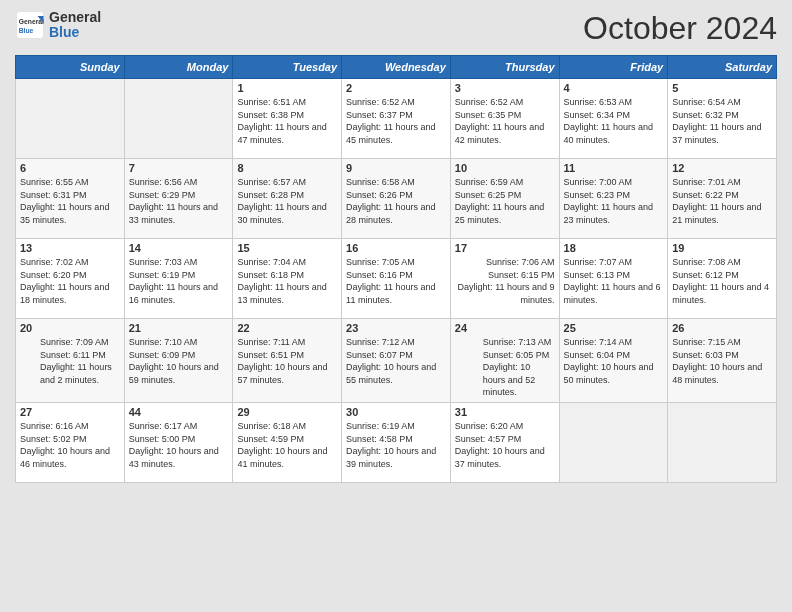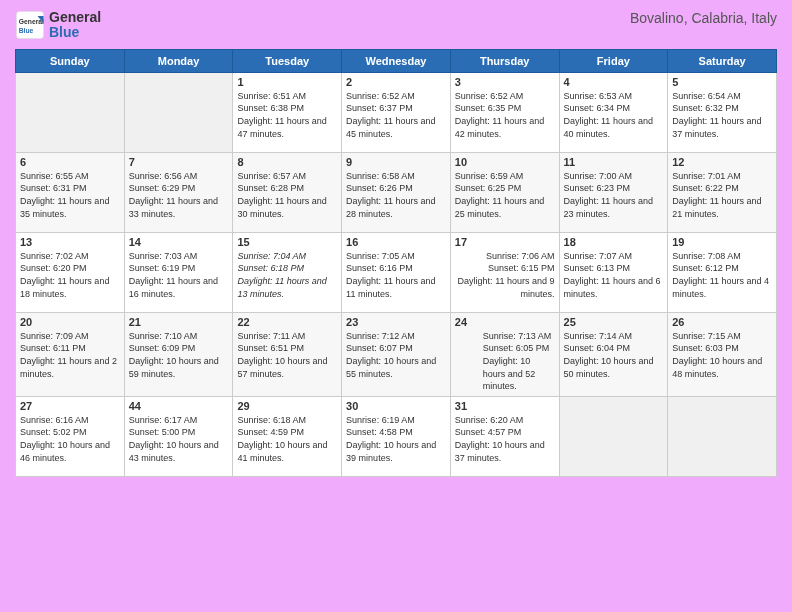--- a/index.html
+++ b/index.html
@@ -7,21 +7,21 @@
       font-family: Arial, sans-serif;
       background: #fff;
       width: 792px;
       height: 612px;
       overflow: hidden;
     }
     .container {
       width: 792px;
       height: 612px;
       padding: 10px 15px;
-      background: #f0abfc;
+      background: #e5e5e5;
     }
     .header {
       display: flex;
       justify-content: space-between;
       align-items: flex-start;
       margin-bottom: 8px;
     }
     .logo {
       display: flex;
       align-items: center;
@@ -62,22 +62,23 @@
       width: 100%;
       border-collapse: collapse;
       table-layout: fixed;
     }
     thead tr th {
       background-color: #2a6db5;
       color: #fff;
       font-size: 11px;
       font-weight: bold;
       padding: 5px 4px;
-      text-align: center;
+      text-align: right;
       border: 1px solid #1a5a9a;
+      font-style: italic;
     }
     tbody tr td {
       vertical-align: top;
       border: 1px solid #ccc;
       padding: 3px 4px;
       font-size: 9px;
       color: #333;
       height: 80px;
       background: #fff;
     }
@@ -111,21 +112,21 @@
         <text x="5" y="18" font-size="9" font-weight="bold" fill="#333">General</text>
         <text x="5" y="30" font-size="9" font-weight="bold" fill="#2a6db5">Blue</text>
         <polygon points="30,8 38,8 38,18" fill="#2a6db5"></polygon>
       </svg>
       <div class="logo-text">
         <span class="logo-general">General</span>
         <span class="logo-blue">Blue</span>
       </div>
     </div>
     <div class="title-block">
-      <div class="subtitle">Bovalino, Calabria, Italy</div>
+      <div class="month-title">October 2024</div>
     </div>
   </div>
 
   <table>
     <thead>
       <tr>
         <th>Sunday</th>
         <th>Monday</th>
         <th>Tuesday</th>
         <th>Wednesday</th>
@@ -221,21 +222,21 @@
 Daylight: 11 hours and 18 minutes.</div>
           </td>
           <td>
             <span class="day-number">14</span>
             <div class="day-info" style="white-space: pre-line;">Sunrise: 7:03 AM
 Sunset: 6:19 PM
 Daylight: 11 hours and 16 minutes.</div>
           </td>
           <td>
             <span class="day-number">15</span>
-            <div class="day-info" style="white-space: pre-line; font-style: italic;">Sunrise: 7:04 AM
+            <div class="day-info" style="white-space: pre-line;">Sunrise: 7:04 AM
 Sunset: 6:18 PM
 Daylight: 11 hours and 13 minutes.</div>
           </td>
           <td>
             <span class="day-number">16</span>
             <div class="day-info" style="white-space: pre-line;">Sunrise: 7:05 AM
 Sunset: 6:16 PM
 Daylight: 11 hours and 11 minutes.</div>
           </td>
           <td>
@@ -253,21 +254,21 @@
           <td>
             <span class="day-number">19</span>
             <div class="day-info" style="white-space: pre-line;">Sunrise: 7:08 AM
 Sunset: 6:12 PM
 Daylight: 11 hours and 4 minutes.</div>
           </td>
         </tr>
         <tr>
           <td>
             <span class="day-number">20</span>
-            <div class="day-info" style="white-space: pre-line;">Sunrise: 7:09 AM
+            <div class="day-info" style="white-space: pre-line; margin-left: 20px;">Sunrise: 7:09 AM
 Sunset: 6:11 PM
 Daylight: 11 hours and 2 minutes.</div>
           </td>
           <td>
             <span class="day-number">21</span>
             <div class="day-info" style="white-space: pre-line;">Sunrise: 7:10 AM
 Sunset: 6:09 PM
 Daylight: 10 hours and 59 minutes.</div>
           </td>
           <td>

